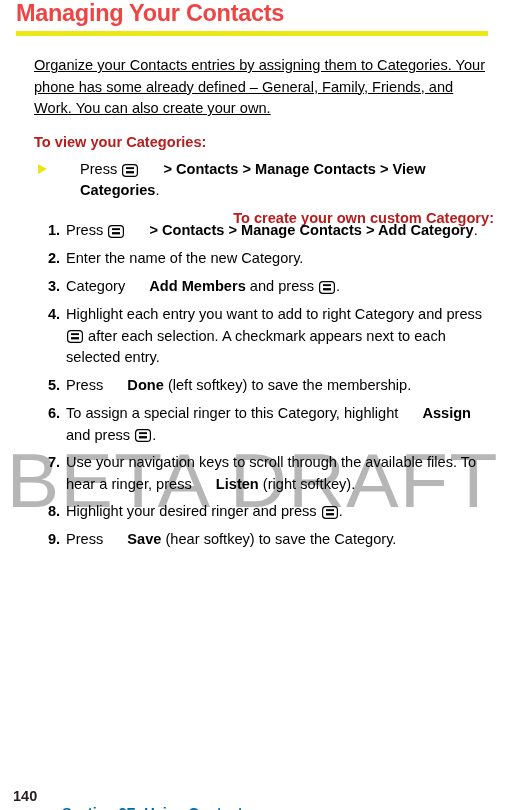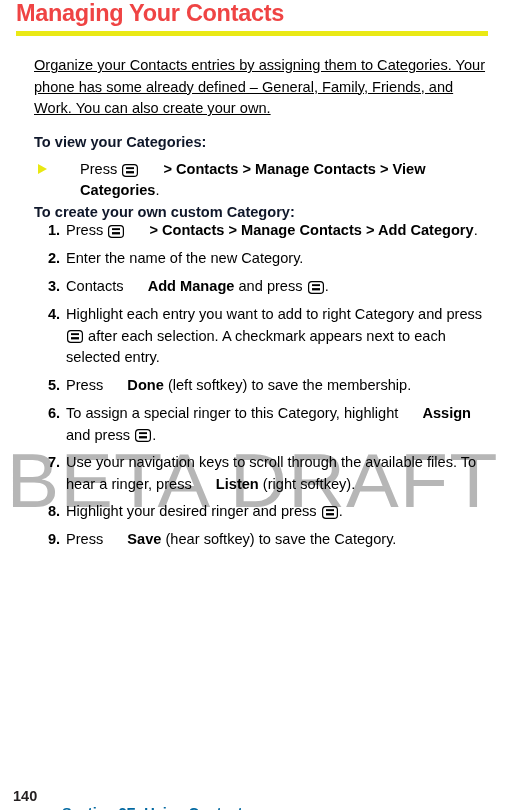--- a/index.html
+++ b/index.html
@@ -86,21 +86,21 @@
     text-decoration: underline;
   }
 
   .lead-in {
     position: absolute;
     left: 34px;
     width: 460px;
     font-size: 14.6px;
     font-weight: 700;
     line-height: 21px;
-    color: #0f172a;
+    color: #b91c1c;
   }
 
   
   .arrow-row {
     position: absolute;
     left: 34px;
     width: 462px;
     font-size: 14.6px;
     line-height: 21px;
   }
@@ -199,39 +199,39 @@
 
     <div class="arrow-row" style="top:159px;">
       <span class="arrow-mark"></span>
       <span class="row-text"><span>Press </span><span class="keyicon"><svg width="16" height="13" viewBox="0 0 16 13">
               <rect x="0.6" y="0.6" width="14.8" height="11.8" rx="3.2" ry="3.2" fill="none" stroke="#000" stroke-width="1.2"></rect>
               <rect x="4" y="3.2" width="8" height="1.9" fill="#000"></rect>
               <rect x="4" y="7.1" width="8" height="2.3" fill="#000"></rect>
             </svg></span><b> &gt; Contacts &gt; Manage Contacts &gt; View Categories</b><span>.</span></span>
     </div>
 
-    <div class="lead-in" style="top:202px;">To create your own custom Category:</div>
+    <div class="lead-in" style="top:208px;text-align:right;">To create your own custom Category:</div>
 
     <div class="num-row" style="top:220px;">
       <span class="num-mark">1.</span>
       <span class="row-text"><span>Press </span><span class="keyicon"><svg width="16" height="13" viewBox="0 0 16 13">
               <rect x="0.6" y="0.6" width="14.8" height="11.8" rx="3.2" ry="3.2" fill="none" stroke="#000" stroke-width="1.2"></rect>
               <rect x="4" y="3.2" width="8" height="1.9" fill="#000"></rect>
               <rect x="4" y="7.1" width="8" height="2.3" fill="#000"></rect>
             </svg></span><b> &gt; Contacts &gt; Manage Contacts &gt; Add Category</b><span>.</span></span>
     </div>
 
     <div class="num-row" style="top:248px;">
       <span class="num-mark">2.</span>
       <span class="row-text">Enter the name of the new Category.</span>
     </div>
 
     <div class="num-row" style="top:276px;">
       <span class="num-mark">3.</span>
-      <span class="row-text"><span>Contacts </span><b>Add Manage</b><span> and press </span><span class="keyicon"><svg width="16" height="13" viewBox="0 0 16 13">
+      <span class="row-text"><span>Category </span><b>Add Members</b><span> and press </span><span class="keyicon"><svg width="16" height="13" viewBox="0 0 16 13">
               <rect x="0.6" y="0.6" width="14.8" height="11.8" rx="3.2" ry="3.2" fill="none" stroke="#000" stroke-width="1.2"></rect>
               <rect x="4" y="3.2" width="8" height="1.9" fill="#000"></rect>
               <rect x="4" y="7.1" width="8" height="2.3" fill="#000"></rect>
             </svg></span><span>.</span></span>
     </div>
 
     <div class="num-row" style="top:304px;">
       <span class="num-mark">4.</span>
       <span class="row-text"><span>Highlight each entry you want to add to right Category and press </span><span class="keyicon"><svg width="16" height="13" viewBox="0 0 16 13">
               <rect x="0.6" y="0.6" width="14.8" height="11.8" rx="3.2" ry="3.2" fill="none" stroke="#000" stroke-width="1.2"></rect>

